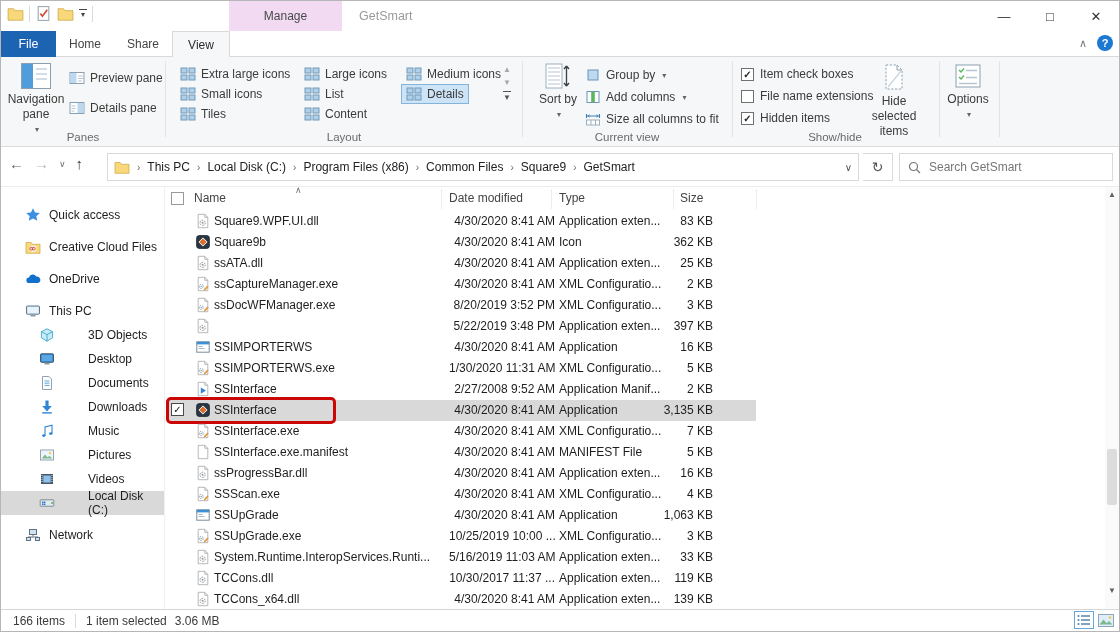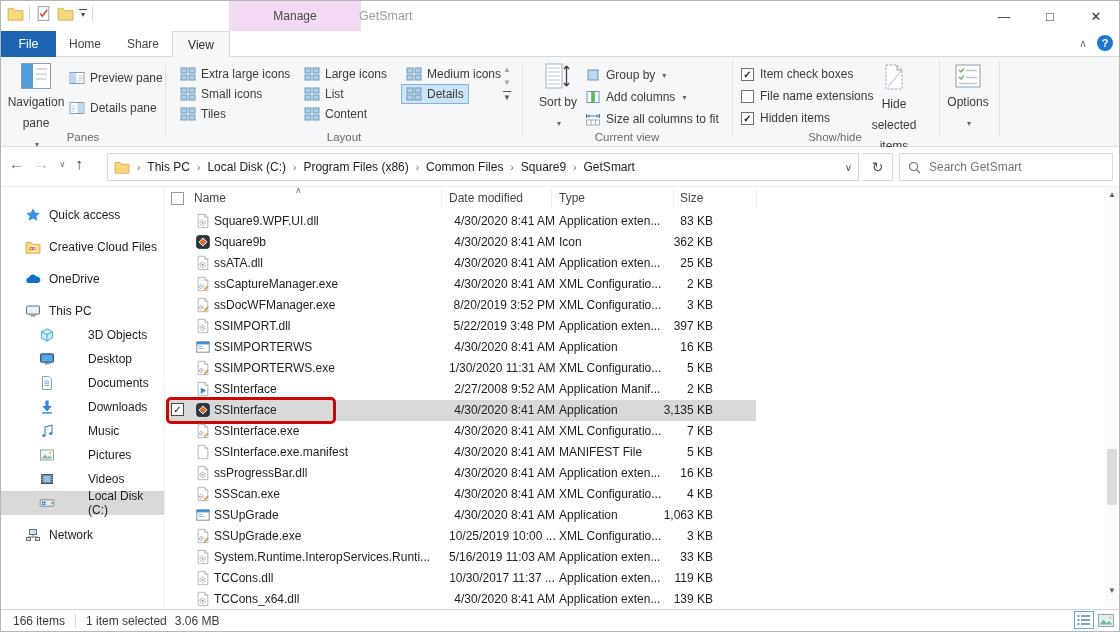--- a/index.html
+++ b/index.html
@@ -6,41 +6,41 @@
   html,body { width:1120px; height:632px; font-family:"Liberation Sans", sans-serif; background:#fff; }
   .window { position:relative; width:1120px; height:632px; background:#fff; border:1px solid #b6b6b6; overflow:hidden; font-size:12px; color:#1e1e1e; }
 
   
   .titlebar { position:absolute; left:0; top:0; width:100%; height:30px; background:#fff; }
   .qat { position:absolute; left:6px; top:4px; display:flex; align-items:center; gap:5px; }
   .qat .qicon { width:17px; height:17px; display:inline-flex; }
   .qat .qsep { width:1px; height:16px; background:#d9d9d9; }
   .qat-arrow { font-size:8px; color:#444; line-height:8px; text-align:center; }
   .qat-arrow .bar { display:block; width:8px; height:1px; background:#444; margin:0 auto 1px; }
-  .manage-block { position:absolute; left:228px; top:0; width:132px; height:30px; background:var(--manage-bg); color:#4a4a4a; display:flex; align-items:center; justify-content:center; font-size:12px; }
+  .manage-block { position:absolute; left:228px; top:0; width:113px; height:30px; background:var(--manage-bg); color:#4a4a4a; display:flex; align-items:center; justify-content:center; font-size:12px; }
   .win-title { position:absolute; left:358px; top:8px; color:#9a9a9a; font-size:12.5px; }
   .win-controls { position:absolute; right:0; top:0; display:flex; }
   .win-btn { width:46px; height:30px; display:flex; align-items:center; justify-content:center; color:#333; font-size:13px; }
 
   
   .tabrow { position:absolute; left:0; top:30px; width:100%; height:26px; background:#fff; border-bottom:1px solid #d9d9d9; }
   .file-tab { position:absolute; left:0; top:0; width:55px; height:26px; background:var(--filetab-bg); color:#fff; display:flex; align-items:center; justify-content:center; font-size:12.5px; }
   .tabs { position:absolute; left:55px; top:0; display:flex; height:26px; }
   .tab { width:58px; height:26px; display:flex; align-items:center; justify-content:center; color:#444; }
   .tab.active { background:#f6f7f8; border:1px solid #d9d9d9; border-bottom:none; color:#2b2b2b; }
   .ctx-tab { position:absolute; left:228px; top:0; width:117px; height:26px; background:#fff; border:1px solid #d9d9d9; border-bottom:none; display:flex; align-items:center; justify-content:center; color:#3b3b3b; }
   .ribbon-ctl { position:absolute; right:6px; top:4px; display:flex; align-items:center; gap:10px; }
   .chev-up { color:#777; font-size:11px; }
   .help-btn { width:16px; height:16px; border-radius:50%; background:#1d78d1; color:#fff; font-size:11px; font-weight:bold; display:flex; align-items:center; justify-content:center; }
 
   
   .ribbon { position:absolute; left:0; top:56px; width:100%; height:90px; background:#f6f7f8; border-bottom:1px solid #dcdcdc; }
   .grp-label { position:absolute; bottom:3px; text-align:center; color:#6a6a6a; font-size:11.5px; }
   .vsep { position:absolute; top:4px; width:1px; height:76px; background:#e2e3e4; }
-  .bigbtn { position:absolute; display:flex; flex-direction:column; align-items:center; text-align:center; color:#3b3b3b; line-height:21px; font-size:12px; }
+  .bigbtn { position:absolute; display:flex; flex-direction:column; align-items:center; text-align:center; color:#3b3b3b; line-height:15px; font-size:12px; }
   .bigbtn .bicon { margin-bottom:3px; }
   .smallbtn { position:absolute; display:flex; align-items:center; gap:5px; color:#3b3b3b; white-space:nowrap; }
   .caret { font-size:8px; color:#666; margin-left:2px; }
   .lay-item { position:absolute; display:flex; align-items:center; gap:5px; color:#3b3b3b; white-space:nowrap; padding:1px 4px; border:1px solid transparent; }
   .lay-item.selected { background:var(--details-hl); border-color:#84b4dc; }
   .lay-scroll { position:absolute; left:502px; display:flex; flex-direction:column; align-items:center; gap:4px; color:#a8a8a8; font-size:8px; }
   .cb-row { position:absolute; display:flex; align-items:center; gap:6px; color:#3b3b3b; white-space:nowrap; }
   .cbx { width:13px; height:13px; background:#fff; border:1px solid #707070; display:flex; align-items:center; justify-content:center; font-size:10px; color:#222; font-weight:bold; }
 
   
@@ -625,21 +625,20 @@
           </div>
           <div class="frow">
             <span class="row-icon">
               <svg viewBox="0 0 16 16">
                 <path d="M3.2 1.3h6.6l3 3v10.4H3.2z" fill="#fff" stroke="#a6a6a6" stroke-width=".8"></path>
                 <path d="M9.8 1.3v3h3" fill="none" stroke="#a6a6a6" stroke-width=".8"></path>
                 <circle cx="7.6" cy="9.8" r="2.6" fill="none" stroke="#8d969e" stroke-width="1" stroke-dasharray="1.7 1"></circle>
                 <circle cx="7.6" cy="9.8" r="1" fill="#8d969e"></circle>
               </svg>
             </span>
-            <span class="fcell c-name">SSIMPORT.dll</span>
             <span class="fcell c-date">5/22/2019 3:48 PM</span>
             <span class="fcell c-type">Application exten...</span>
             <span class="fcell c-size">397 KB</span>
           </div>
           <div class="frow">
             <span class="row-icon">
               <svg viewBox="0 0 16 16">
                 <rect x="1.8" y="2.8" width="12.4" height="10.4" fill="#fff" stroke="#7d8d9b"></rect>
                 <rect x="1.8" y="2.8" width="12.4" height="2.6" fill="#3f8fd6"></rect>
                 <path d="M3.6 7.5h4M3.6 9.5h6" stroke="#9cb4c6" stroke-width=".9"></path>

